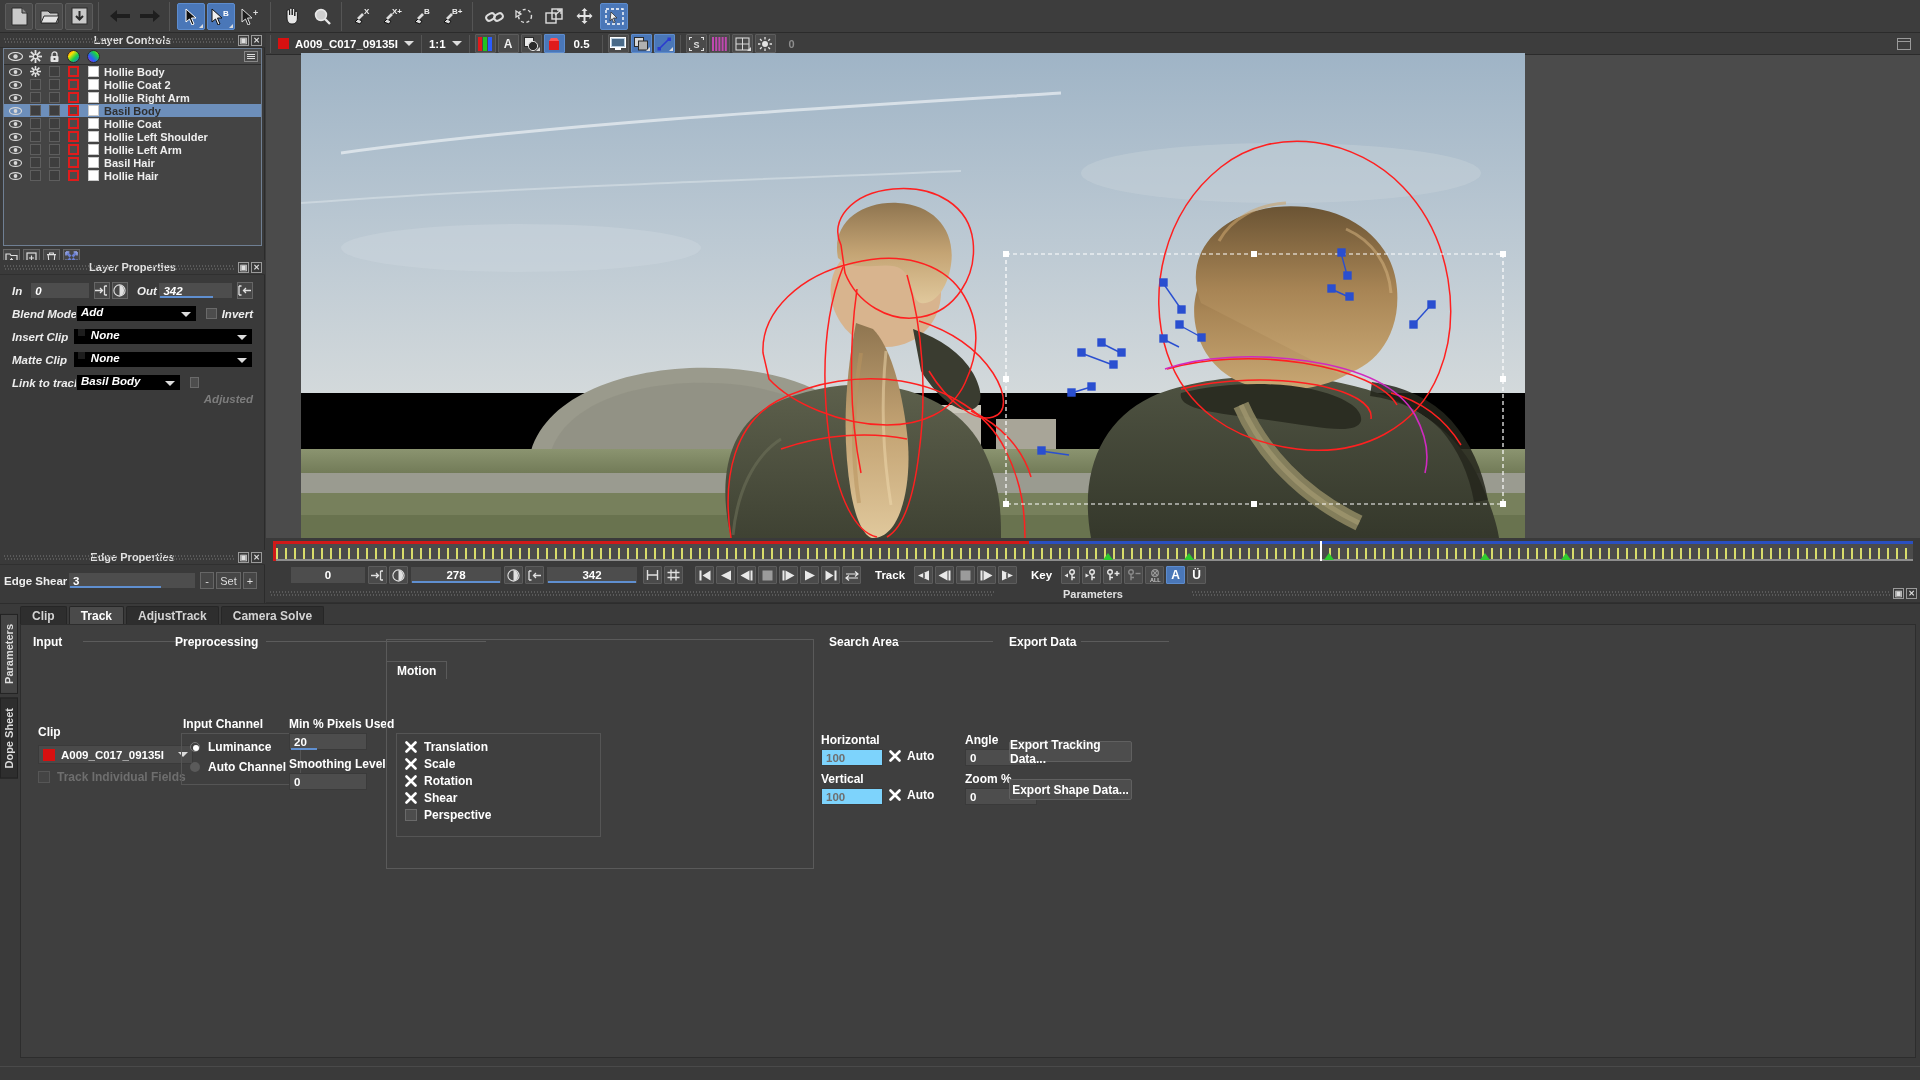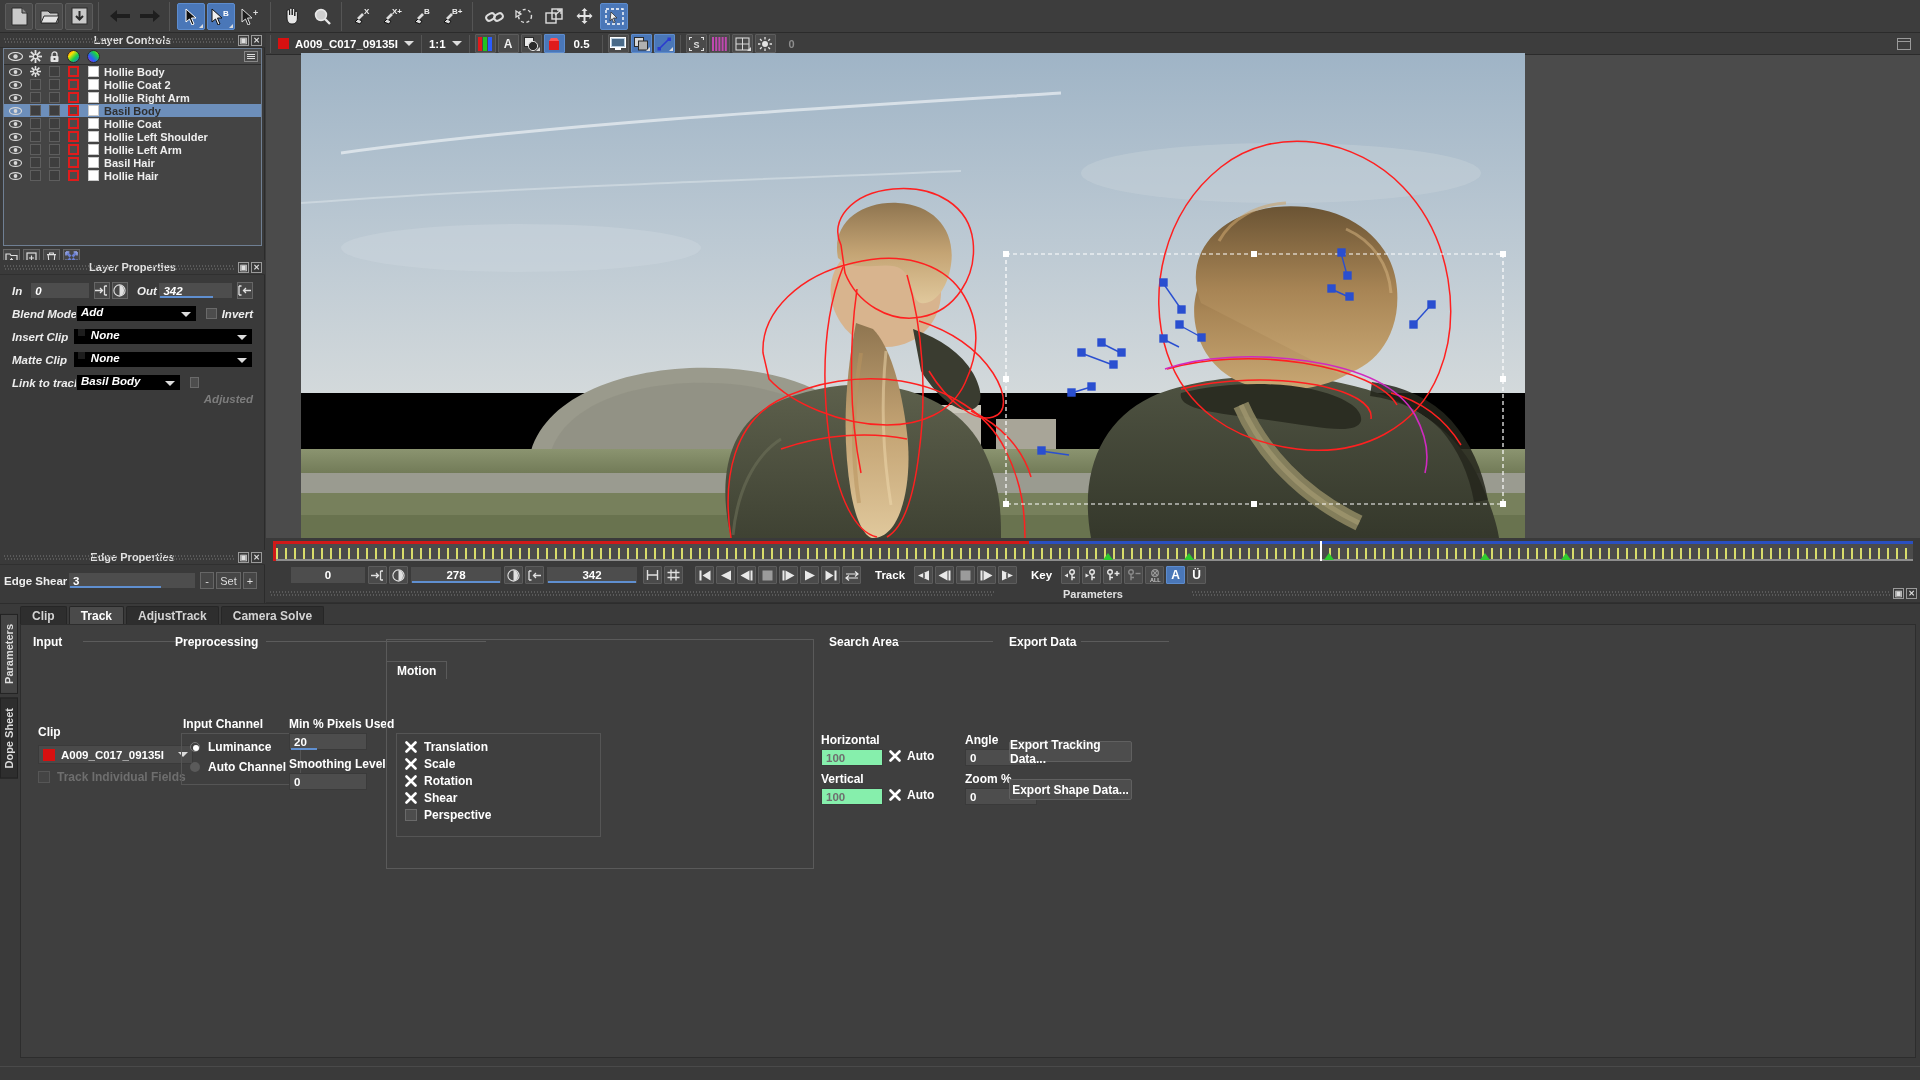--- a/index.html
+++ b/index.html
@@ -191,21 +191,21 @@
   .sec-title { position: absolute; font-size: 12px; font-weight: bold; color: #fff; }
   .sec-rule { position: absolute; height: 1px; background: #5c5c5c; }
 
   .grp-box { position: absolute; border: 1px solid #555; }
   .fld-lbl { position: absolute; font-size: 12px; font-weight: bold; color: #fff; white-space: nowrap; }
   .inp { position: absolute; background: #4d4d4d; border: 1px solid #3a3a3a;
     height: 17px; display: flex; align-items: center; padding: 0 4px;
     font-size: 11.5px; font-weight: bold; color: #fff; }
   .inp.ul::after { content:''; position:absolute; left:1px; bottom:-1px;
     width: 26px; height:2px; background:#5f8fd0; }
-  .inp.dis { color: #6e6e6e; background: #86efac; }
+  .inp.dis { color: #6e6e6e; background: #7dd3fc; }
 
   .radio { display: flex; align-items: center; margin-bottom: 6px; cursor: pointer; }
   .radio .dot { width: 10px; height: 10px; border-radius: 50%; background: #5a5a5a;
     margin-right: 8px; position: relative; }
   .radio.on .dot { background: #3f3f3f; border: 1px solid #777; }
   .radio.on .dot::after { content: ''; position: absolute; left: 2px; top: 2px;
     width: 6px; height: 6px; border-radius: 50%; background: #fff; }
   .radio span { font-size: 12px; font-weight: bold; color: #fff; }
 
   .xchk { display: flex; align-items: center; margin-bottom: 3px; cursor: pointer; }

